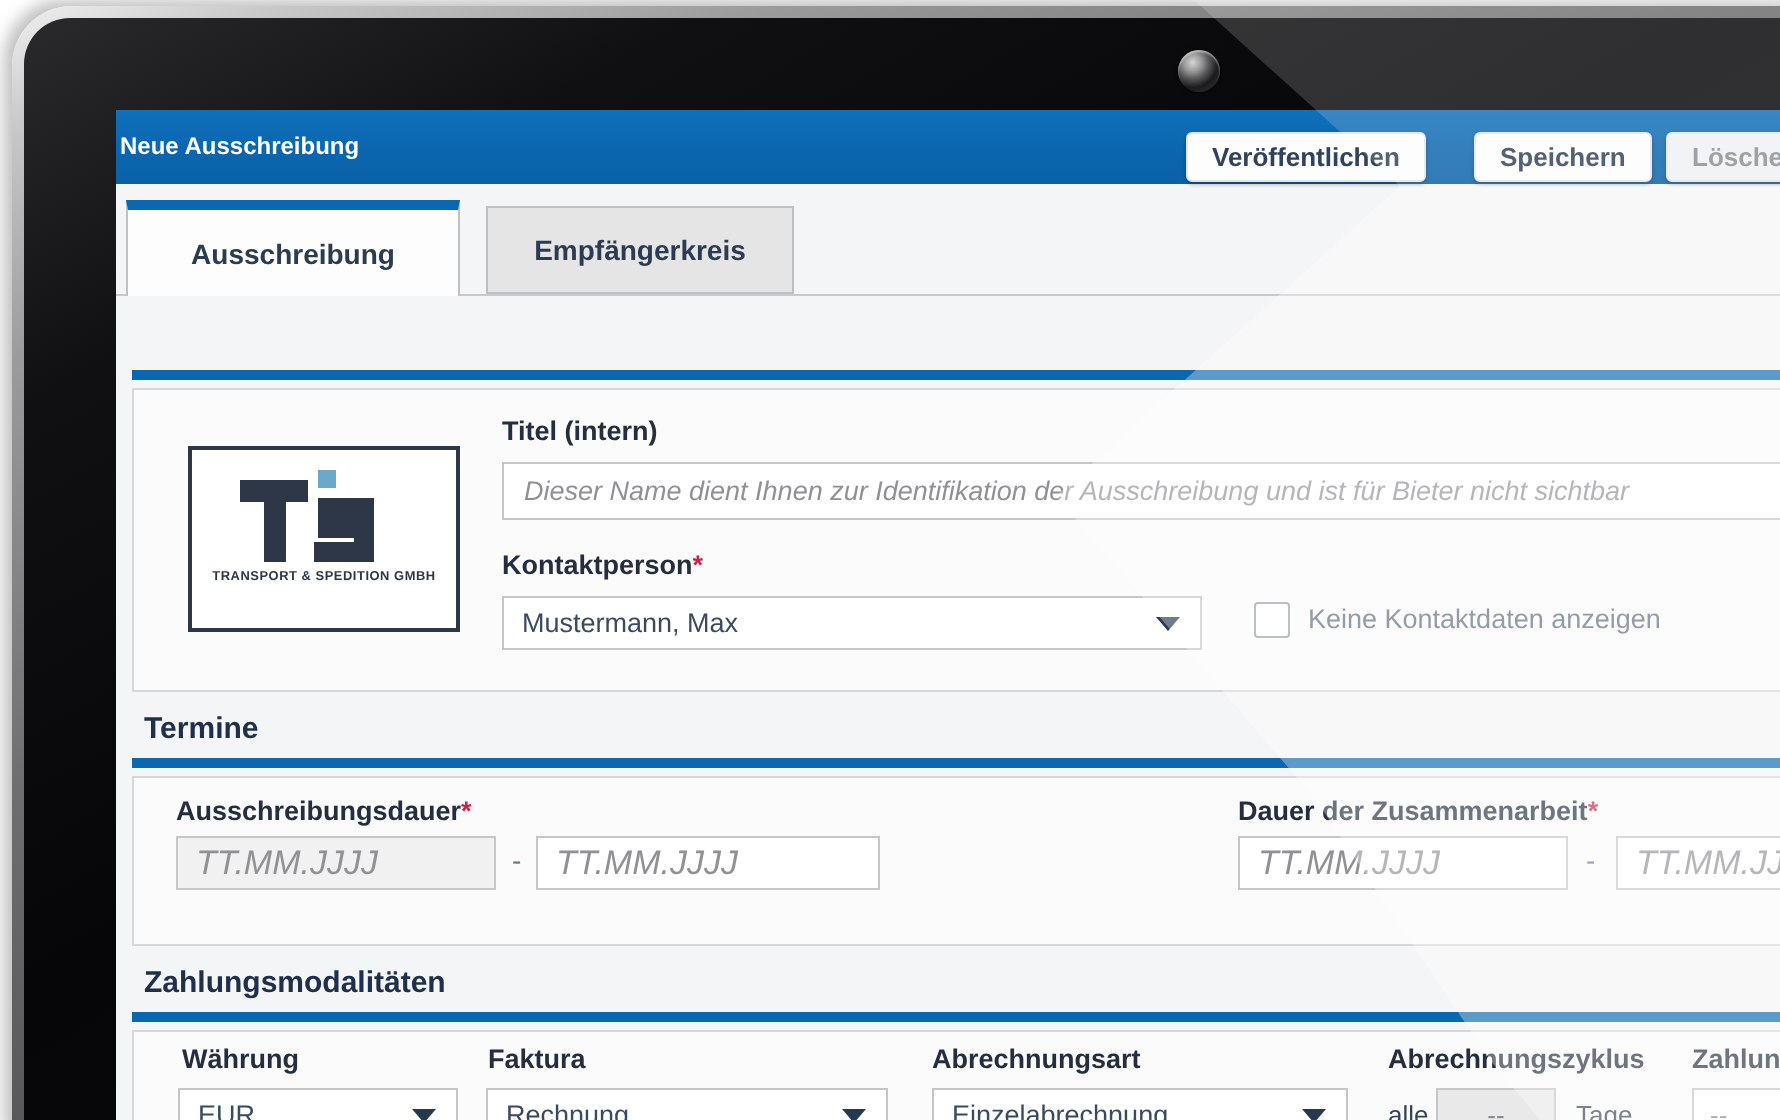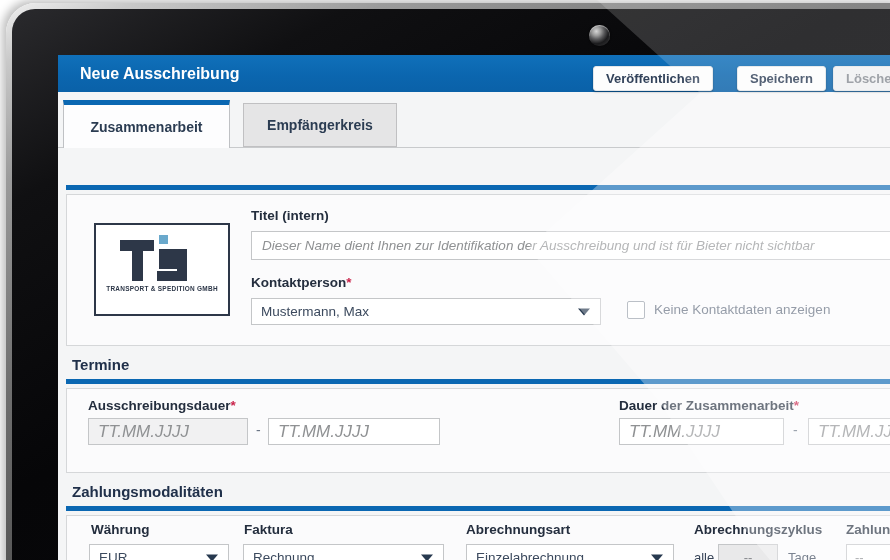--- a/index.html
+++ b/index.html
@@ -19,22 +19,22 @@
     background:radial-gradient(circle at 35% 30%, #d6d6d6 0%, #9a9a9a 22%, #59595b 40%, #1b1b1d 62%, #39393b 100%);
     box-shadow:0 0 2px rgba(0,0,0,.8), inset 0 1px 1px rgba(255,255,255,.5); }
 
   
   .screen { position:absolute; left:58px; top:55px; width:832px; height:505px;
     background:#f4f5f6; overflow:hidden; }
 
   
   .headerbar { position:absolute; left:0; top:0; width:832px; height:37px;
     background:linear-gradient(180deg,#1070ba 0%,#0b66af 55%,#0a61a8 100%); }
-  .headerbar .title { position:absolute; left:22px; top:0; line-height:37px;
-    color:#ffffff; font-size:16px; font-weight:bold; white-space:nowrap; }
+  .headerbar .title { position:absolute; left:2px; top:0; line-height:37px;
+    color:#ffffff; font-size:12px; font-weight:bold; white-space:nowrap; }
   .hbtn { position:absolute; top:11px; height:25px; line-height:23px; padding:0 12px;
     background:#fdfdfd; border:1px solid #e3e6e9; border-radius:3px;
     font-size:13px; font-weight:bold; color:#32425a; white-space:nowrap;
     box-shadow:0 1px 2px rgba(0,0,0,.35); cursor:pointer; }
   .hbtn.publish { left:535px; }
   .hbtn.save    { left:679px; }
   .hbtn.delete  { left:775px; width:110px; color:#8b9097; background:#f0f1f2; }
 
   
   .tabrule { position:absolute; left:0; top:92px; width:832px; border-top:1px solid #c8cacc; z-index:1; }
@@ -103,21 +103,21 @@
 <div class="screen">
 
   <div class="headerbar">
     <div class="title">Neue Ausschreibung</div>
     <div class="hbtn save">Speichern</div>
     <div class="hbtn publish">Veröffentlichen</div>
     <div class="hbtn delete">Löschen</div>
   </div>
 
   <div class="tabrule"></div>
-  <div class="tab active">Zusammenarbeit</div>
+  <div class="tab active">Ausschreibung</div>
   <div class="tab inactive">Empfängerkreis</div>
 
   <div class="sec-bar" style="top:130px;"></div>
   <div class="panel" style="top:139px; height:152px;">
 
     <div class="logo-box">
       <svg width="92" height="50" viewBox="0 0 90 50">
         <g fill="#2d3748">
           <rect x="3" y="5" width="34" height="11"></rect>
           <rect x="15" y="5" width="11" height="41"></rect>

